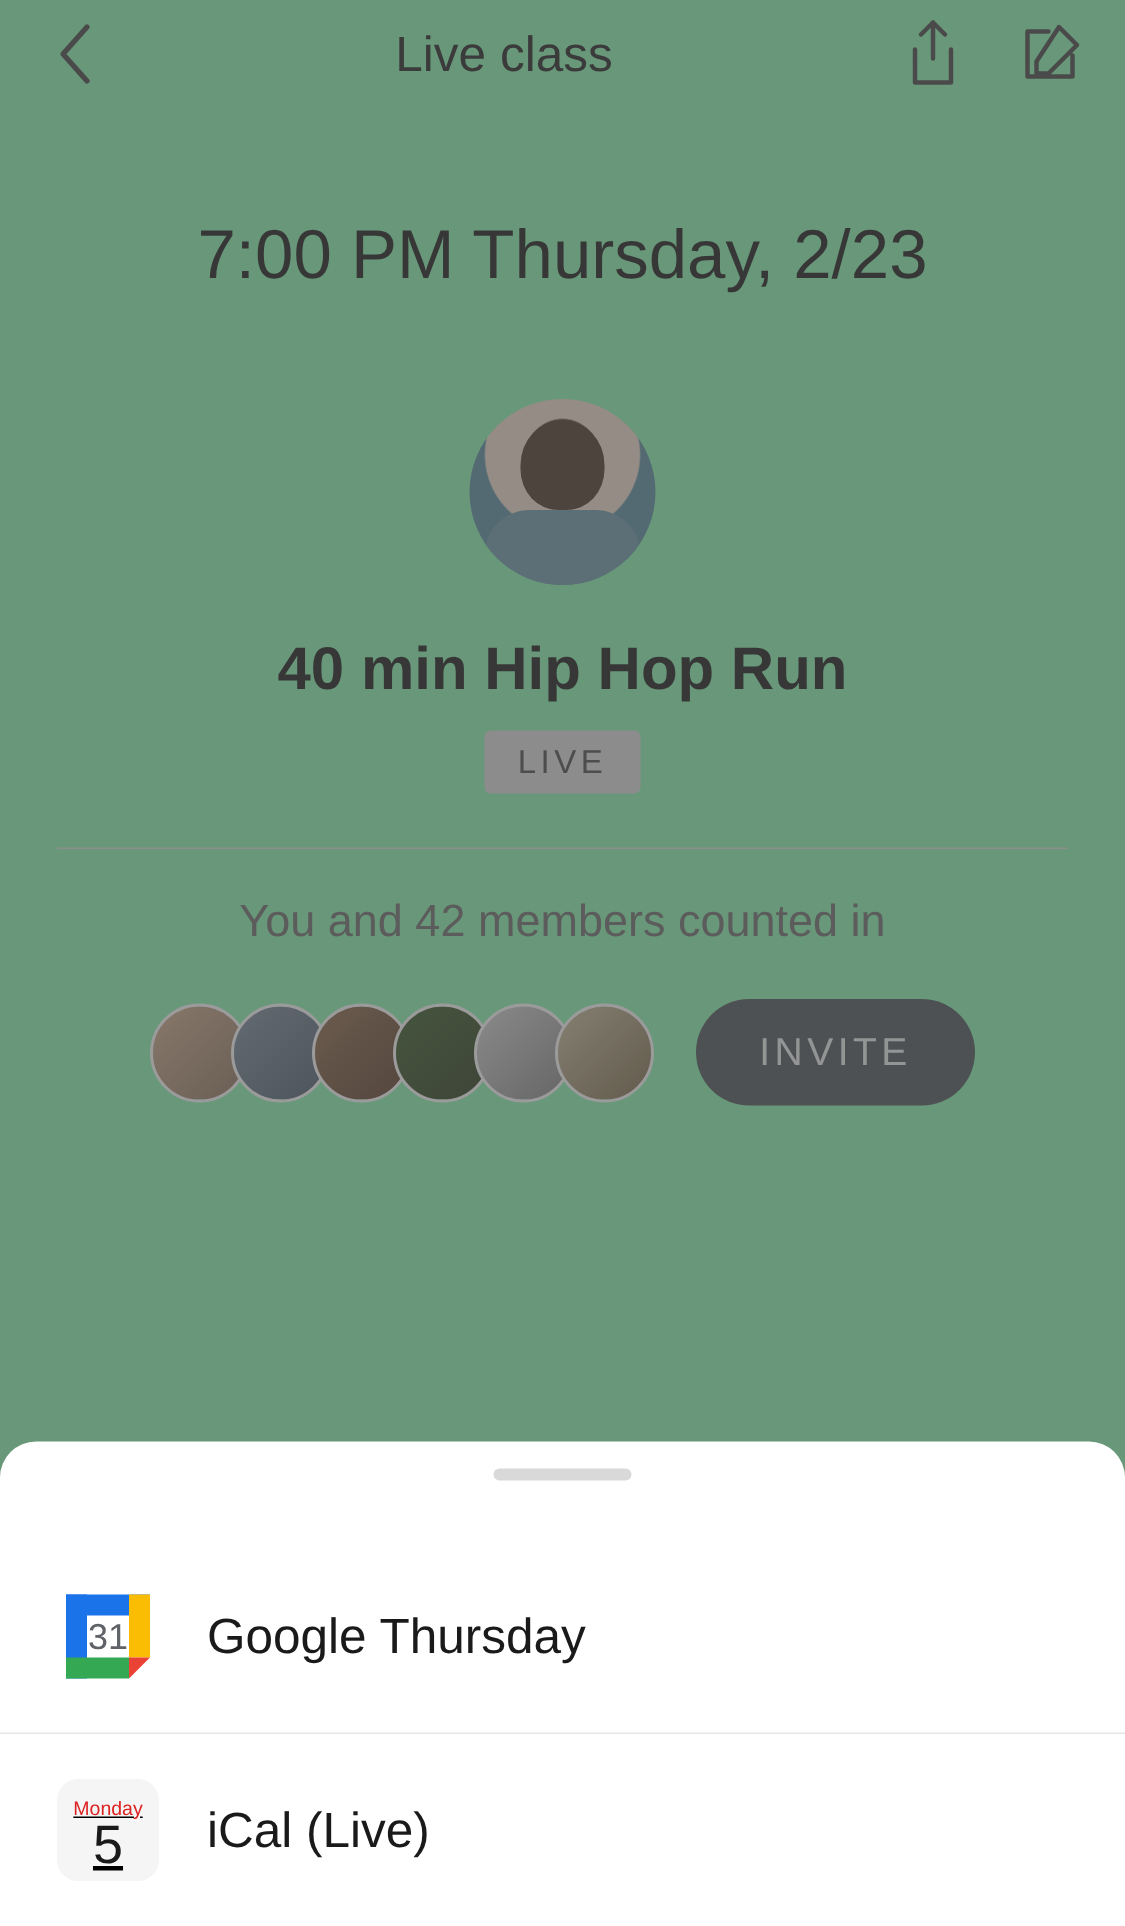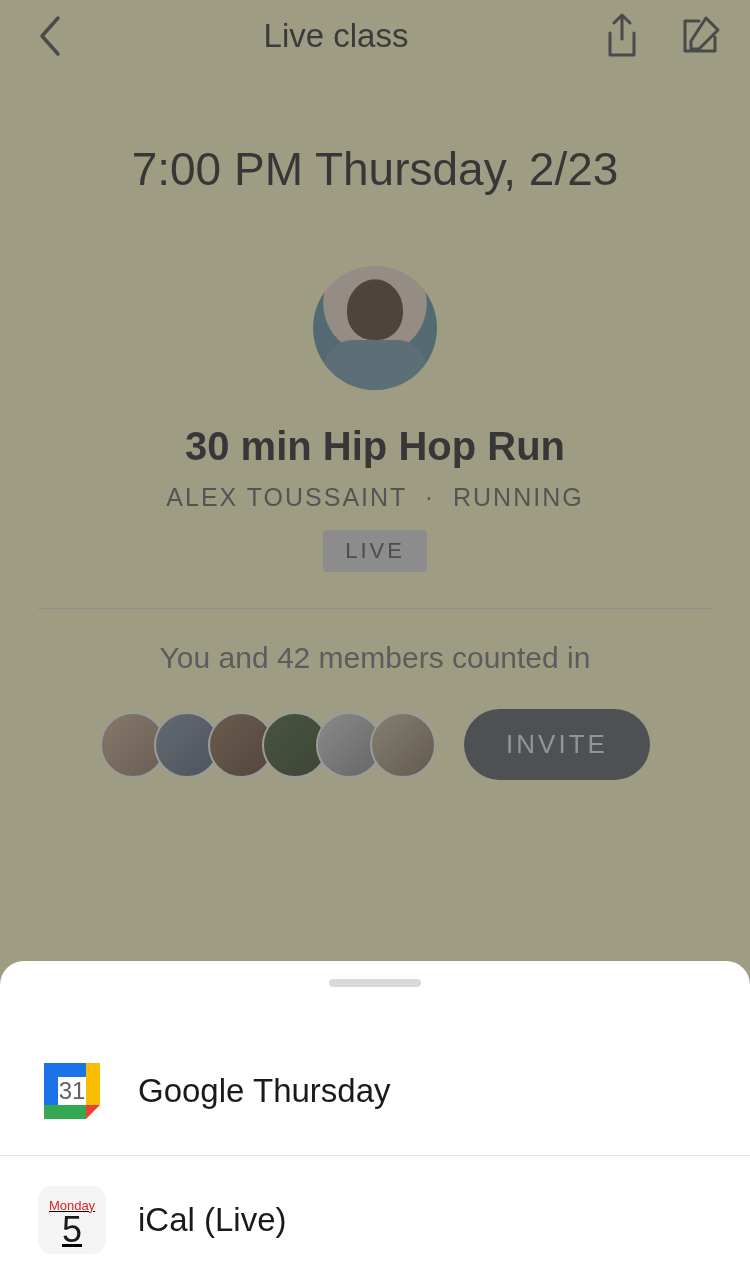--- a/index.html
+++ b/index.html
@@ -1,17 +1,17 @@
 <!DOCTYPE html>
 <html><head>
 <meta charset="utf-8">
 <style>
   * { box-sizing: border-box; margin: 0; padding: 0; }
   html, body { width: 750px; height: 1284px; font-family: -apple-system, Helvetica, Arial, sans-serif; background: #f5f5f5; overflow: hidden; position: relative; }
-  .screen { width: 750px; height: 1284px; position: relative; background: #fef9c3; }
+  .screen { width: 750px; height: 1284px; position: relative; background: #86efac; }
   .header { display: flex; align-items: center; justify-content: space-between; padding: 14px 28px 14px 28px; }
   .header-left, .header-right { display: flex; align-items: center; gap: 34px; }
   .header-title { font-size: 33px; font-weight: 500; color: #222; }
   .icon-btn { width: 44px; height: 44px; display: flex; align-items: center; justify-content: center; cursor: pointer; }
   .content { padding: 0 38px; }
   .datetime { text-align: center; font-size: 46px; font-weight: 500; color: #1a1a1a; margin-top: 70px; }
   .instructor-avatar { width: 124px; height: 124px; border-radius: 50%; margin: 70px auto 0 auto; display: block; background: radial-gradient(circle at 50% 30%, #6b4a3a 0%, #6b4a3a 22%, #e8d5c5 23%, #e8d5c5 48%, #5a8a9e 49%, #5a8a9e 100%); position: relative; overflow: hidden; }
   .instructor-avatar::before { content:""; position:absolute; top:14px; left:34px; width:56px; height:60px; background:#4a3528; border-radius:50% 50% 45% 45%; }
   .instructor-avatar::after { content:""; position:absolute; bottom:0; left:10px; right:10px; height:50px; background:#6a95a5; border-radius:30px 30px 0 0; }
   .class-title { text-align: center; font-size: 40px; font-weight: 600; color: #1a1a1a; margin-top: 34px; }
@@ -65,26 +65,21 @@
         <svg width="42" height="42" viewBox="0 0 42 42" fill="none" stroke="#444" stroke-width="3" stroke-linecap="round" stroke-linejoin="round">
             <path d="M20 6 L6 6 L6 36 L36 36 L36 22 M27 3 L39 15 L20 34 L12 34 L12 26 Z"></path>
           </svg>
       </div>
     </div>
   </div>
 
   <div class="content">
     <div class="datetime">7:00 PM Thursday, 2/23</div>
     <div class="instructor-avatar"></div>
-    <div class="class-title">30 min Hip Hop Run</div>
-    <div class="class-meta">
-      <span>ALEX TOUSSAINT</span>
-      &nbsp;·&nbsp;
-      <span>RUNNING</span>
-    </div>
+    <div class="class-title">40 min Hip Hop Run</div>
     <div class="live-badge-wrap">
       <span class="live-badge">LIVE</span>
     </div>
     <div class="divider"></div>
     <div class="members-text">You and 42 members counted in</div>
     <div class="members-row">
       <div class="avatars">
         <div class="avatar av1"></div>
         <div class="avatar av2"></div>
         <div class="avatar av3"></div>

